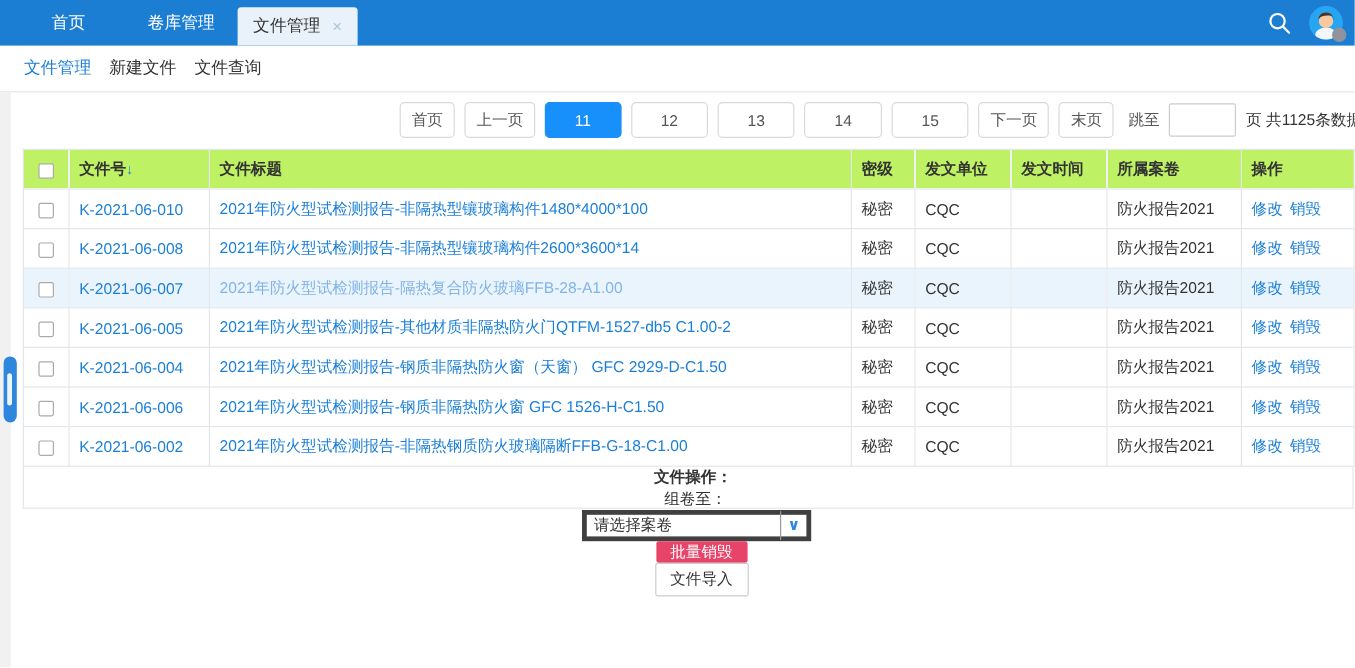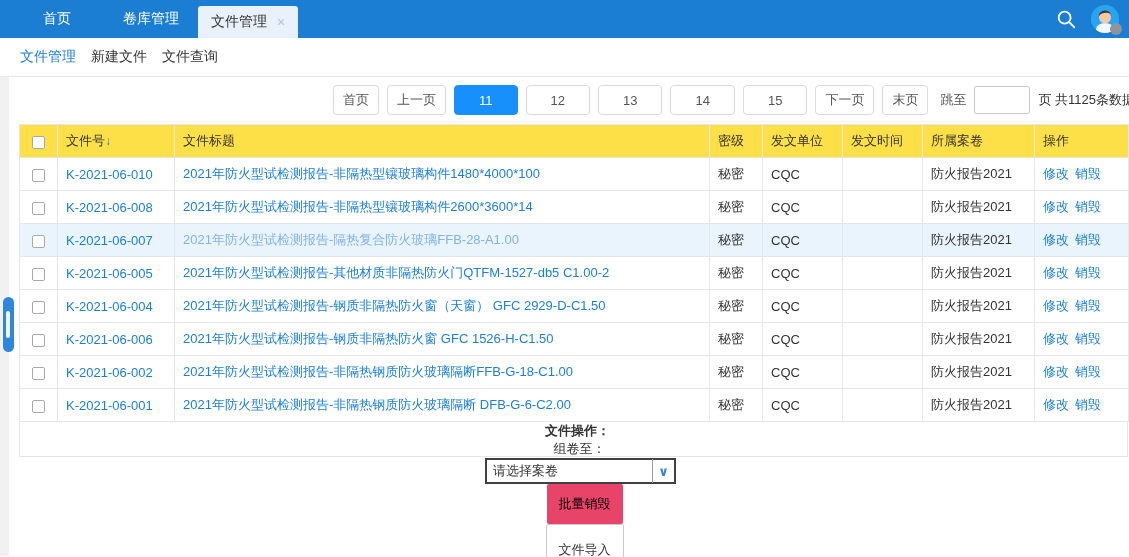--- a/index.html
+++ b/index.html
@@ -44,43 +44,43 @@
   .pg-btn.num { padding:0 24px; }
   .pg-btn.active { background:#1890fb; border-color:#1890fb; color:#fff; }
   .jump-label { margin-left:4px; }
   .jump-input { width:56px; height:28px; border:1px solid #ccc; border-radius:2px; }
   .pg-suffix { color:#333; }
 
   
   table { width:1109px; border-collapse:collapse; table-layout:fixed; font-size:13px; color:#333; }
   th,td { border:1px solid #e4e7ea; height:33px; padding:0 8px; text-align:left;
     overflow:hidden; white-space:nowrap; }
-  th { background:#fde047; font-weight:normal; }
+  th { background:#bef264; font-weight:bold; }
   td.c, th.c { text-align:center; padding:0; }
   .chk { display:inline-block; width:13px; height:13px; border:1px solid #aaa; border-radius:2px;
     background:#fff; vertical-align:middle; cursor:pointer; }
   .sort { color:#1b7fd8; font-size:12px; }
   a.lnk { color:#1b7fd8; text-decoration:none; cursor:pointer; }
   tr.hl td { background:#eaf4fd; }
   tr.hl a.title-lnk { color:#82b4e6; }
   td.actions a { margin-right:6px; }
 
   
   .footerbar { width:1109px; height:35px; border:1px solid #e4e7ea; border-top:none;
     display:flex; align-items:center; font-size:13px; color:#333; padding-left:8px;flex-direction:column; }
   .fo-label { font-weight:bold; }
   .fo-group { margin-left:4px; }
-  .sel { width:191px; height:26px; border:2px solid #404040; background:#fff; margin-left:6px;
+  .sel { width:191px; height:26px; border:4px solid #404040; background:#fff; margin-left:6px;
     display:flex; align-items:center; justify-content:space-between; cursor:pointer; }
   .sel .val { padding-left:6px; color:#333; }
   .sel .arrow { width:22px; height:24px; border-left:1px solid #999; display:flex;
     align-items:center; justify-content:center; color:#2e86dd; font-size:13px; font-weight:bold; }
-  .btn-danger { margin-left:14px; height:40px; padding:11px 12px; background:#e84369; color:#000000;
+  .btn-danger { margin-left:14px; height:40px; padding:0 12px; background:#e84369; color:#ffffff;
     border:none; border-radius:2px; font-size:13px; cursor:pointer; font-family:inherit; }
-  .btn-plain { margin-left:14px; height:28px; padding:16px 12px; background:#fff; color:#333;
+  .btn-plain { margin-left:14px; height:28px; padding:4px 12px; background:#fff; color:#333;
     border:1px solid #ccc; border-radius:2px; font-size:13px; cursor:pointer; font-family:inherit; }
 </style>
 </head>
 <body>
 
 <header class="topbar">
   <div class="tabs" id="tabs">
       <div class="tab">
         <span>首页</span>
       </div>
@@ -222,30 +222,20 @@
           <tr>
             <td class="c"><span class="chk"></span></td>
             <td><a class="lnk">K-2021-06-002</a></td>
             <td><a class="lnk title-lnk">2021年防火型试检测报告-非隔热钢质防火玻璃隔断FFB-G-18-C1.00</a></td>
             <td>秘密</td>
             <td>CQC</td>
             <td></td>
             <td>防火报告2021</td>
             <td class="actions"><a class="lnk">修改</a><a class="lnk">销毁</a></td>
           </tr>
-          <tr>
-            <td class="c"><span class="chk"></span></td>
-            <td><a class="lnk">K-2021-06-001</a></td>
-            <td><a class="lnk title-lnk">2021年防火型试检测报告-非隔热钢质防火玻璃隔断 DFB-G-6-C2.00</a></td>
-            <td>秘密</td>
-            <td>CQC</td>
-            <td></td>
-            <td>防火报告2021</td>
-            <td class="actions"><a class="lnk">修改</a><a class="lnk">销毁</a></td>
-          </tr>
         </tbody>
     </table>
 
     <div class="footerbar">
       <span class="fo-label">文件操作：</span>
       <span class="fo-group">组卷至：</span>
       <div class="sel">
         <span class="val">请选择案卷</span>
         <span class="arrow">∨</span>
       </div>

